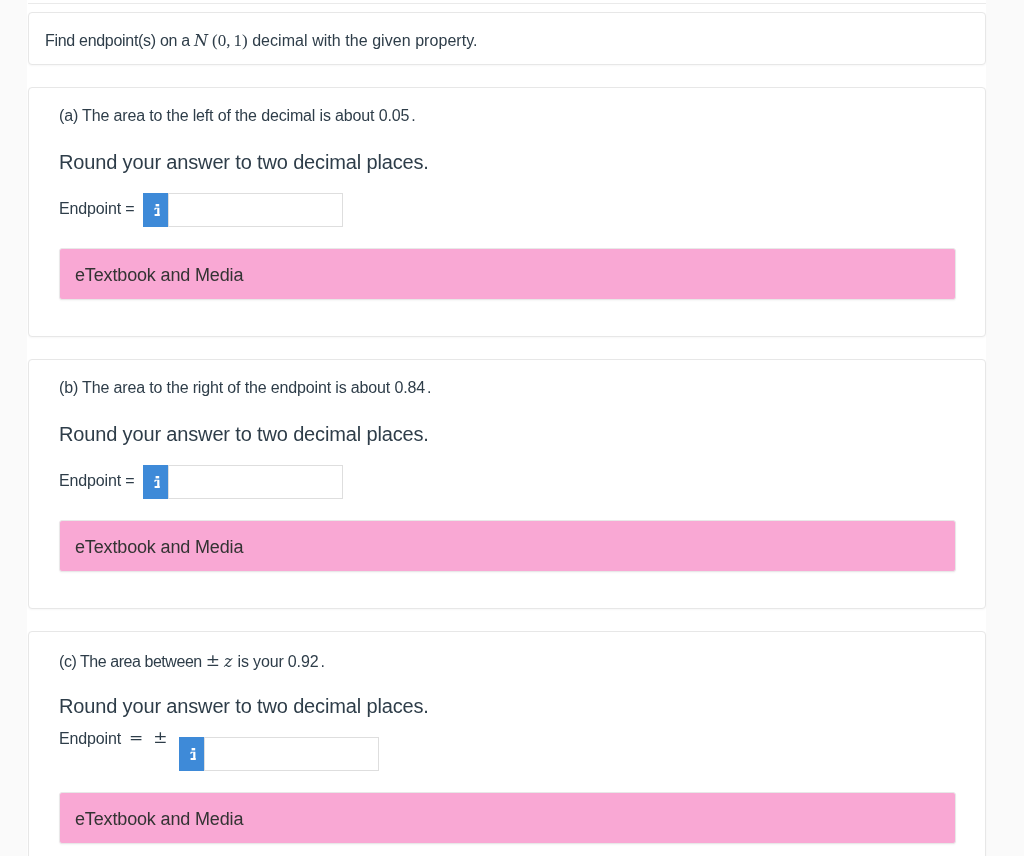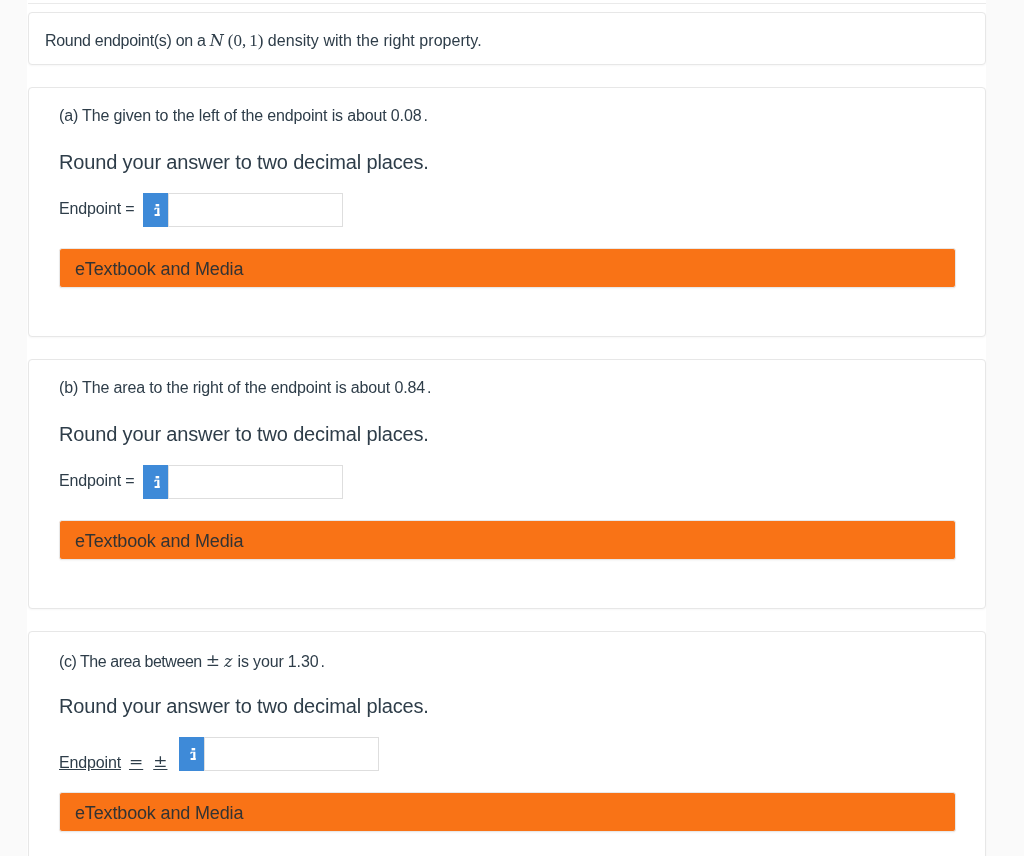--- a/index.html
+++ b/index.html
@@ -56,38 +56,38 @@
   .infobtn svg { display:block; }
   .txtinput {
     position:absolute; left:25px; top:0; height:34px;
     border:1px solid #dedede; background:#ffffff; box-sizing:border-box;
     outline:none; font-size:15px; padding:0 6px;
     font-family:"Liberation Sans", sans-serif; color:#2e3d49;
   }
 
   .etlabel { display:inline-block; transform:translateZ(0); }
   .etext {
-    position:absolute; left:30px; height:40px; width:897px;
-    background:#f97316; border:1px solid #e8e8e8; border-radius:3px; box-shadow:0 1px 2px rgba(0,0,0,0.04);
+    position:absolute; left:30px; height:52px; width:897px;
+    background:#f9a8d4; border:1px solid #e8e8e8; border-radius:3px; box-shadow:0 1px 2px rgba(0,0,0,0.04);
     box-sizing:border-box; color:#333333; font-size:18px;
     display:flex; align-items:center; padding-left:15px; padding-top:3px; cursor:pointer; transform:translateZ(0);
   }
 </style>
 </head>
 <body>
 
 <div class="panel">
   <div class="hrule"></div>
 
   <div class="card" style="top:12px;height:53px;">
-    <div class="qline"><span class="qpre">Round endpoint(s) on a </span><span class="mathit">N</span><span class="sp4"></span><span class="mathsr">(0,</span><span class="sp3"></span><span class="mathsr">1)</span><span class="qpost"> density with the right property.</span></div>
+    <div class="qline"><span class="qpre">Find endpoint(s) on a </span><span class="mathit">N</span><span class="sp4"></span><span class="mathsr">(0,</span><span class="sp3"></span><span class="mathsr">1)</span><span class="qpost"> decimal with the given property.</span></div>
   </div>
 
   <div class="card" style="top:87px;height:250px;">
-    <div class="prompt" style="top:19px;"><span>(a) The given to the left of the endpoint is about </span><span>0.08</span><span class="sp2"></span><span>.</span></div>
+    <div class="prompt" style="top:19px;"><span>(a) The area to the left of the decimal is about </span><span>0.05</span><span class="sp2"></span><span>.</span></div>
     <div class="instr" style="top:63px;">Round your answer to two decimal places.</div>
     <div class="eqrow" style="top:112px;">Endpoint =</div>
     <div class="ansbox" style="left:114px;top:105px;width:200px;">
       <div class="infobtn">
           <svg width="6" height="12" viewBox="0 0 60 120">
             <rect x="16" y="0" width="36" height="24" fill="#ffffff"></rect>
             <path d="M 4 44 L 4 62 L 32 42 L 32 100 L 6 100 L 6 120 L 58 120 L 58 100 L 54 100 L 54 38 L 8 38 Z" fill="#ffffff"></path>
           </svg>
         </div>
       <input class="txtinput" style="width: 175px;" value="">
@@ -109,23 +109,23 @@
           </svg>
         </div>
       <input class="txtinput" style="width: 175px;" value="">
     </div>
     <div class="etext" style="top:160px;">
         <span class="etlabel">eTextbook and Media</span>
       </div>
   </div>
 
   <div class="card" style="top:631px;height:250px;">
-    <div class="prompt" style="top:19px;"><span class="tight">(c) The area between </span><span class="mathop">±</span><span class="sp4"></span><span class="mathit">z</span><span class="sp5"></span><span>is your </span><span>1.30</span><span class="sp2"></span><span>.</span></div>
+    <div class="prompt" style="top:19px;"><span class="tight">(c) The area between </span><span class="mathop">±</span><span class="sp4"></span><span class="mathit">z</span><span class="sp5"></span><span>is your </span><span>0.92</span><span class="sp2"></span><span>.</span></div>
     <div class="instr" style="top:63px;">Round your answer to two decimal places.</div>
-    <div class="eqrow" style="top:120px;text-decoration:underline;"><span>Endpoint</span><span class="sp8"></span><span class="mathop">=</span><span class="sp10"></span><span class="mathop">±</span></div>
+    <div class="eqrow" style="top:96px;"><span>Endpoint</span><span class="sp8"></span><span class="mathop">=</span><span class="sp10"></span><span class="mathop">±</span></div>
     <div class="ansbox" style="left:150px;top:105px;width:200px;">
       <div class="infobtn">
           <svg width="6" height="12" viewBox="0 0 60 120">
             <rect x="16" y="0" width="36" height="24" fill="#ffffff"></rect>
             <path d="M 4 44 L 4 62 L 32 42 L 32 100 L 6 100 L 6 120 L 58 120 L 58 100 L 54 100 L 54 38 L 8 38 Z" fill="#ffffff"></path>
           </svg>
         </div>
       <input class="txtinput" style="width: 175px;" value="">
     </div>
     <div class="etext" style="top:160px;">

